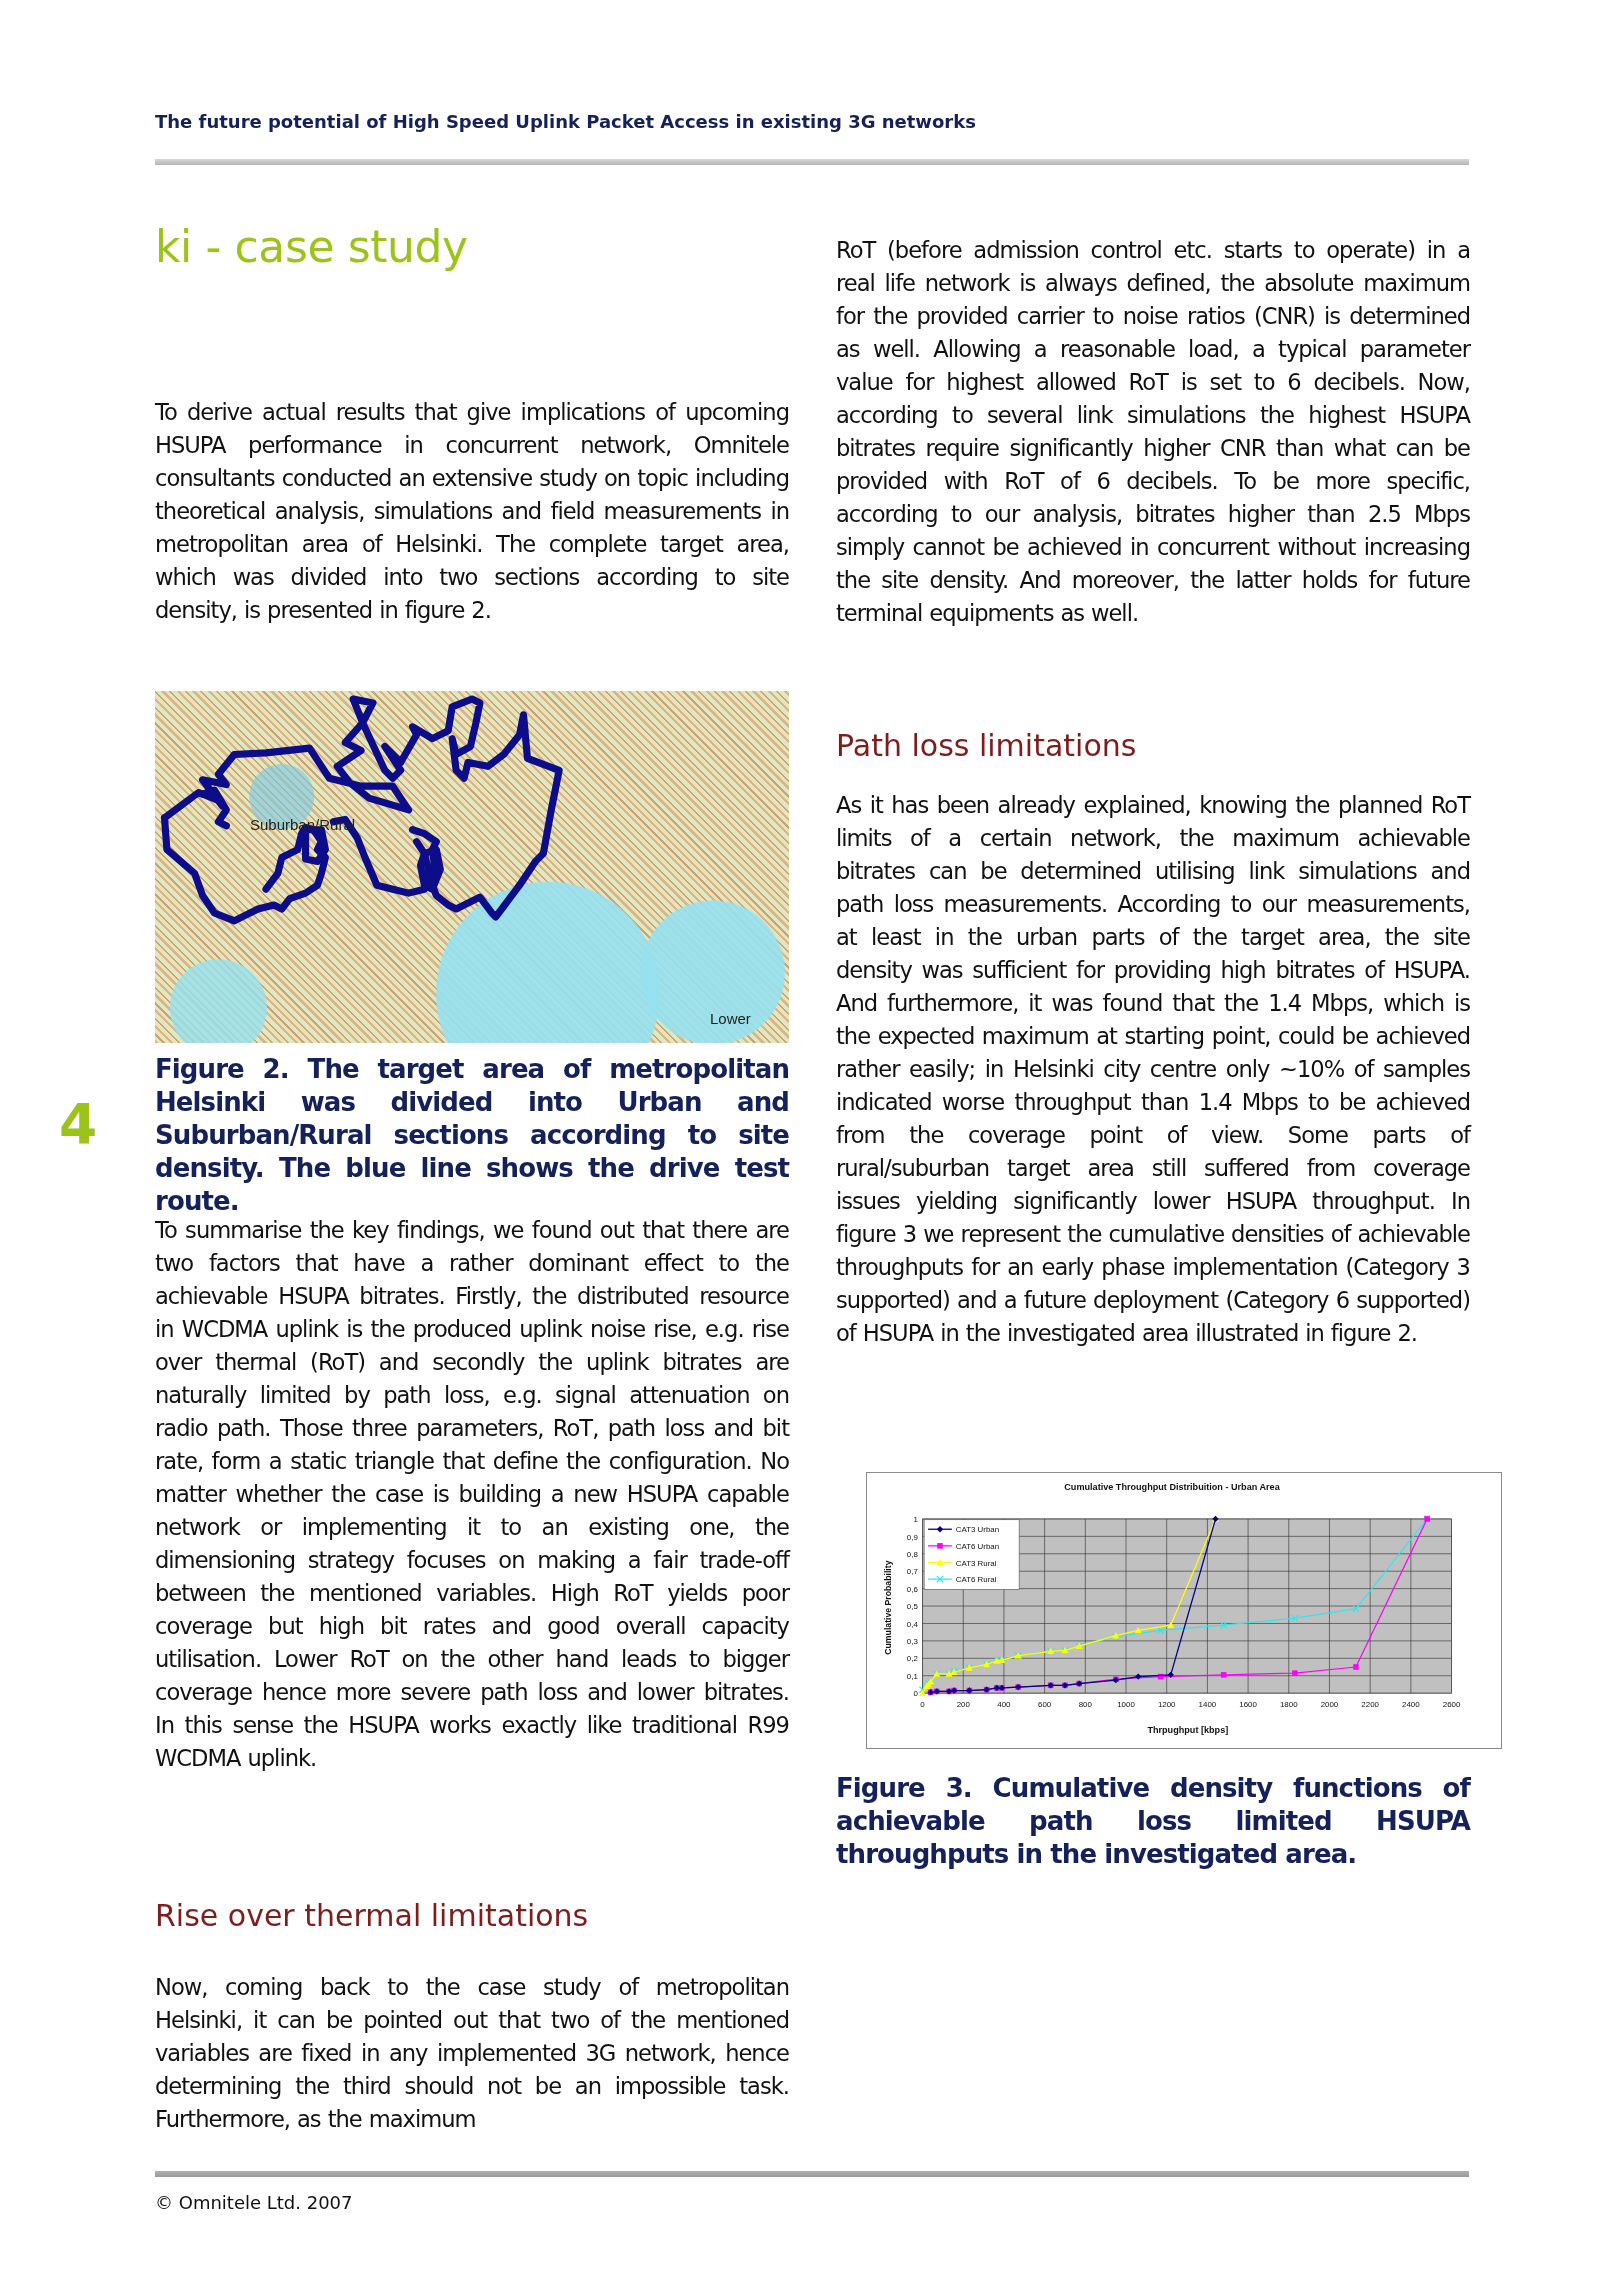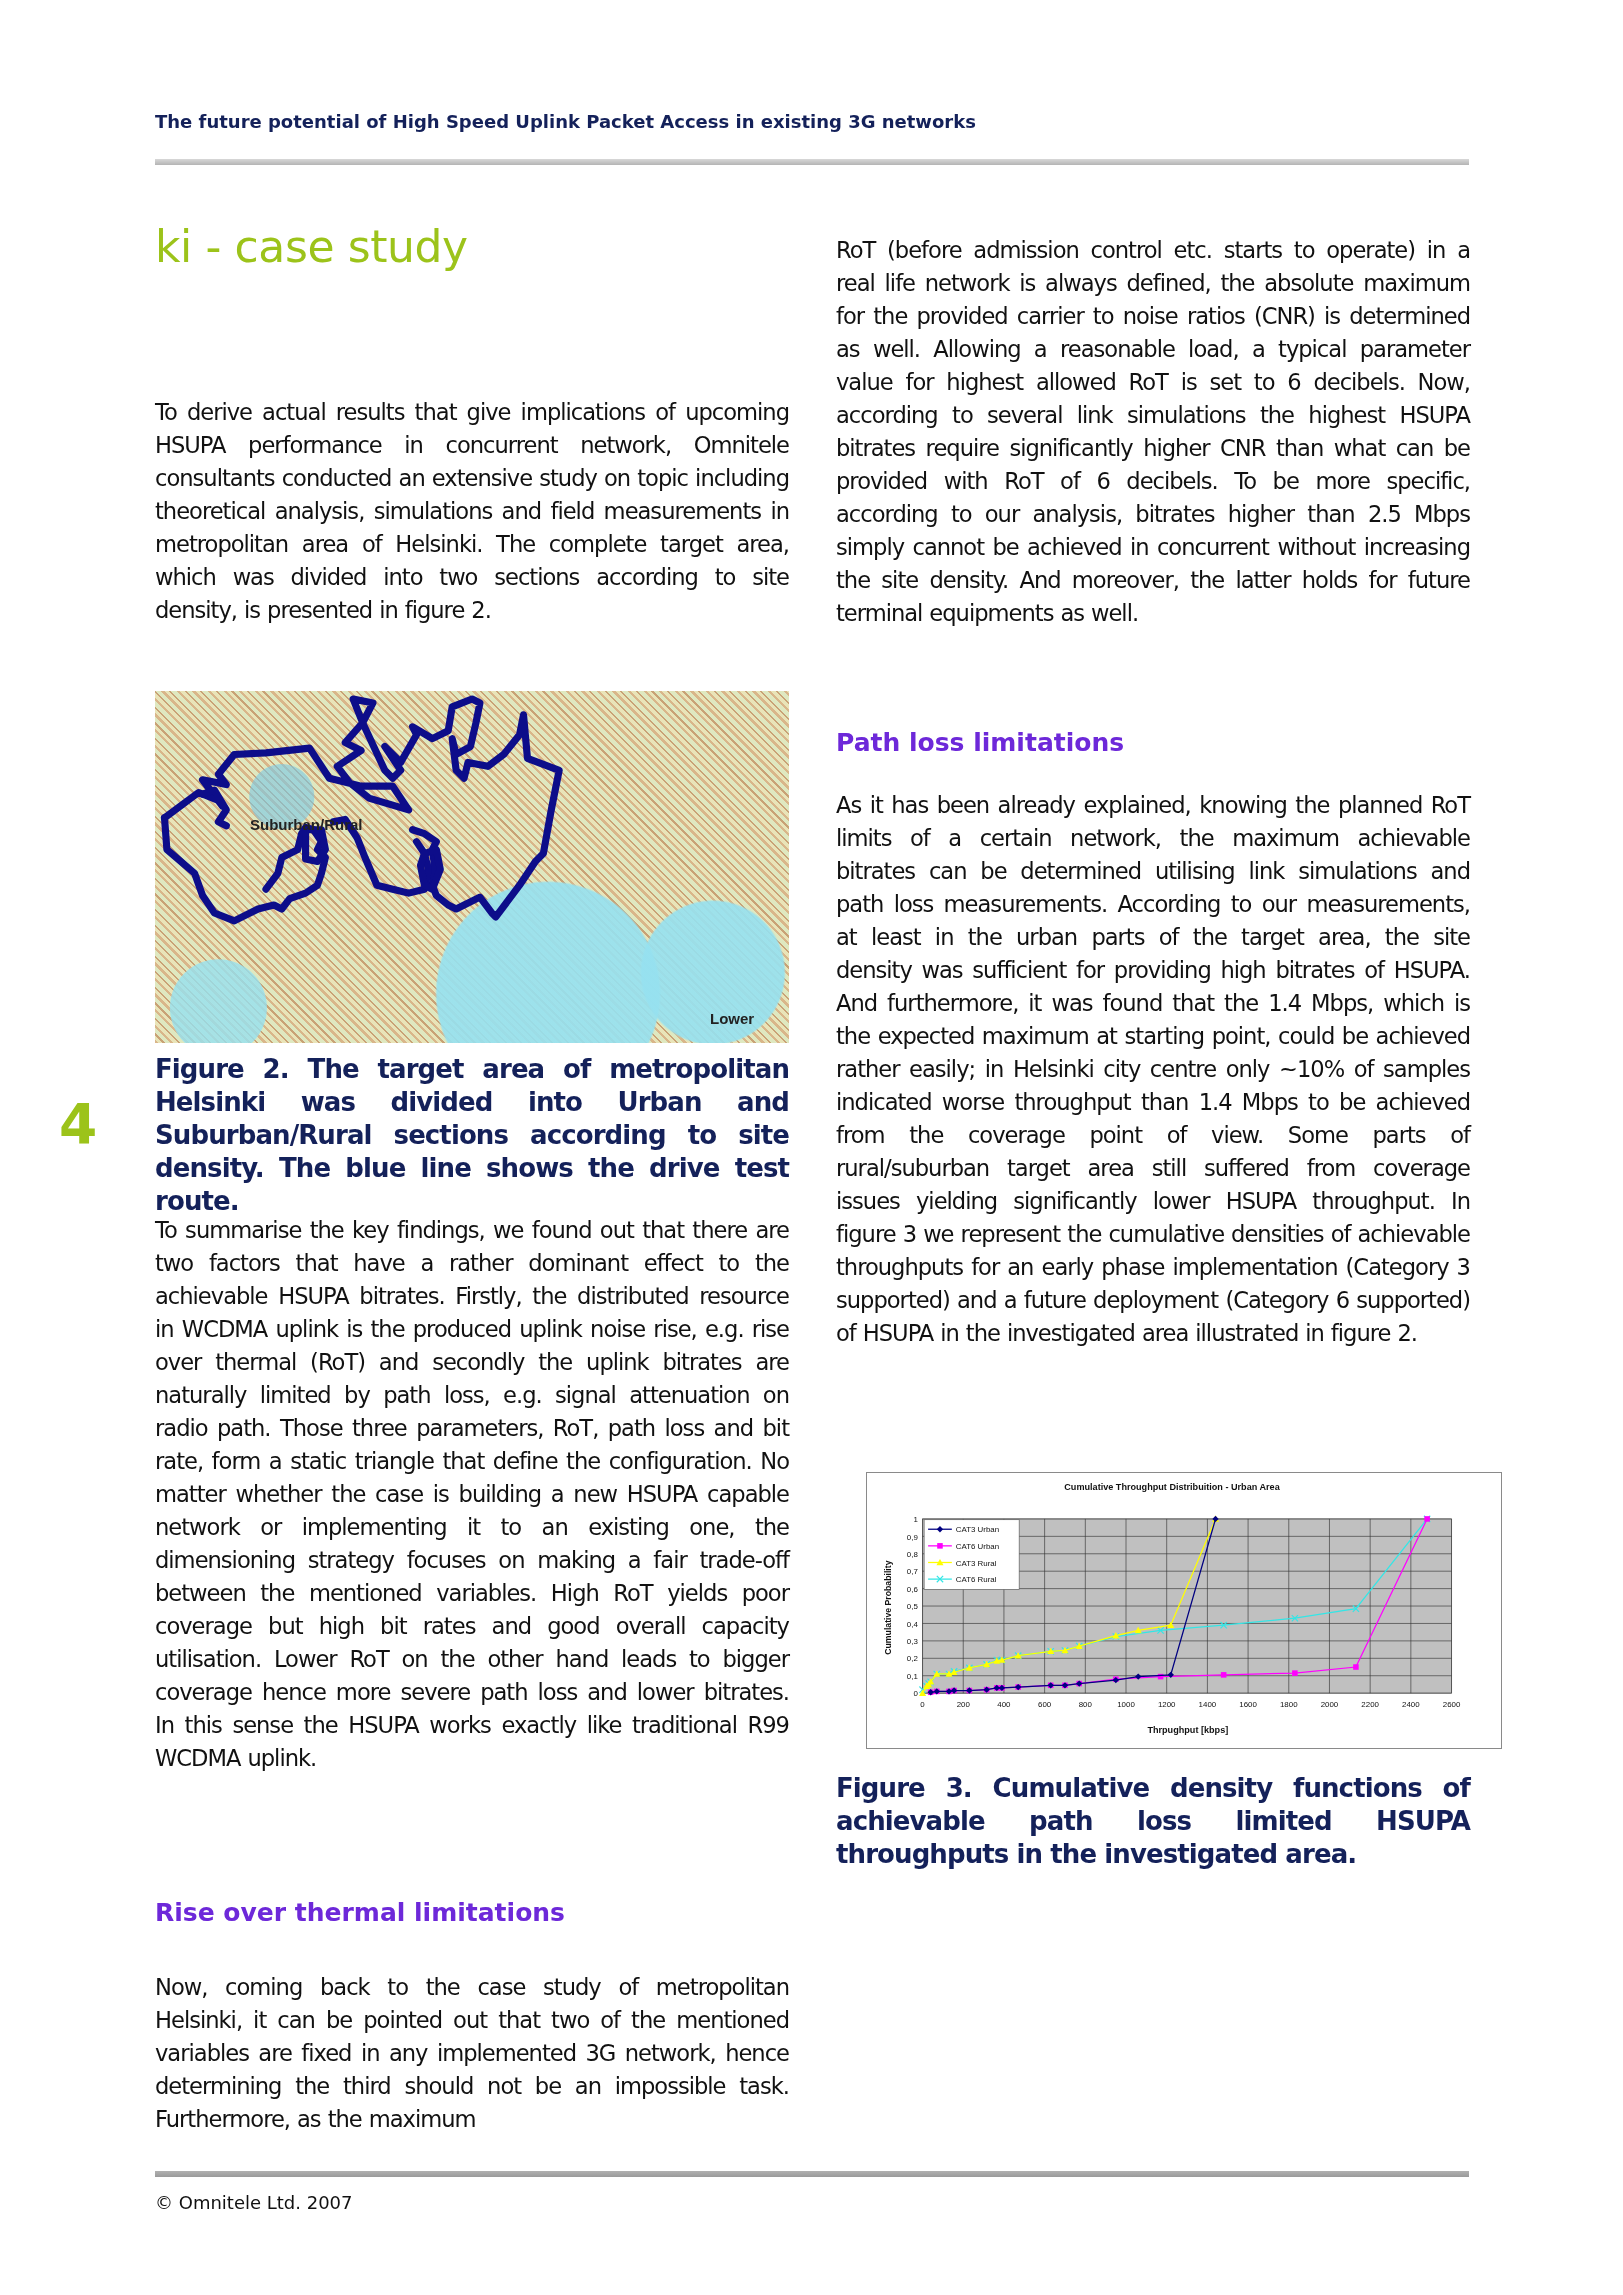--- a/index.html
+++ b/index.html
@@ -30,21 +30,21 @@
     font-size: 55px; font-weight: bold; color: #9cc31a;
   }
   .col { position: absolute; width: 634px; }
   .col-left { left: 155px; }
   .col-right { left: 836px; }
   .title {
     font-size: 44px; line-height: 39px; color: #9cc31a; font-weight: normal;
     margin: 0; letter-spacing: -0.4px;
   }
   .section-heading {
-    font-size: 25px; color: #6d28d9; font-weight: bold; margin: 0;
+    font-size: 30px; color: #7f1d1d; font-weight: normal; margin: 0;
   }
   .body-text {
     font-size: 22.6px; line-height: 33px; text-align: justify; margin: 0;
     font-family: "DejaVu Sans", sans-serif; letter-spacing: -1px; word-spacing: 0.8px;
   }
   .caption {
     font-size: 26px; line-height: 33px; text-align: justify; margin: 0;
     color: #14215a; font-weight: bold; letter-spacing: -0.9px;
   }
   .map-figure {
@@ -52,21 +52,21 @@
     background:
       radial-gradient(circle at 20% 30%, rgba(120,200,230,0.6) 0 32px, transparent 33px),
       radial-gradient(circle at 62% 86%, rgba(150,225,240,0.9) 0 111px, transparent 113px),
       radial-gradient(circle at 88% 80%, rgba(150,225,240,0.9) 0 71px, transparent 73px),
       radial-gradient(circle at 10% 90%, rgba(150,225,240,0.8) 0 48px, transparent 49px),
       repeating-linear-gradient(45deg, #d9b68a 0 2.4px, #e9e4b8 2.4px 5.5px, #c9a276 5.5px 7.1px, #dfe8c0 7.1px 11px);
     overflow: hidden;
   }
   .map-figure svg { position: absolute; left: 0; top: 0; }
   .map-label {
-    position: absolute; font-family: "Liberation Sans", sans-serif; font-weight: bold;
+    position: absolute; font-family: "Liberation Sans", sans-serif; font-weight: normal;
     font-size: 15px; color: #222;
   }
   .chart-box {
     position: absolute; left: 866px; top: 1472px; width: 636px; height: 277px;
     border: 1.6px solid #8a8a8a; background: #fff; box-sizing: border-box;
   }
 </style>
 </head>
 <body>
 

